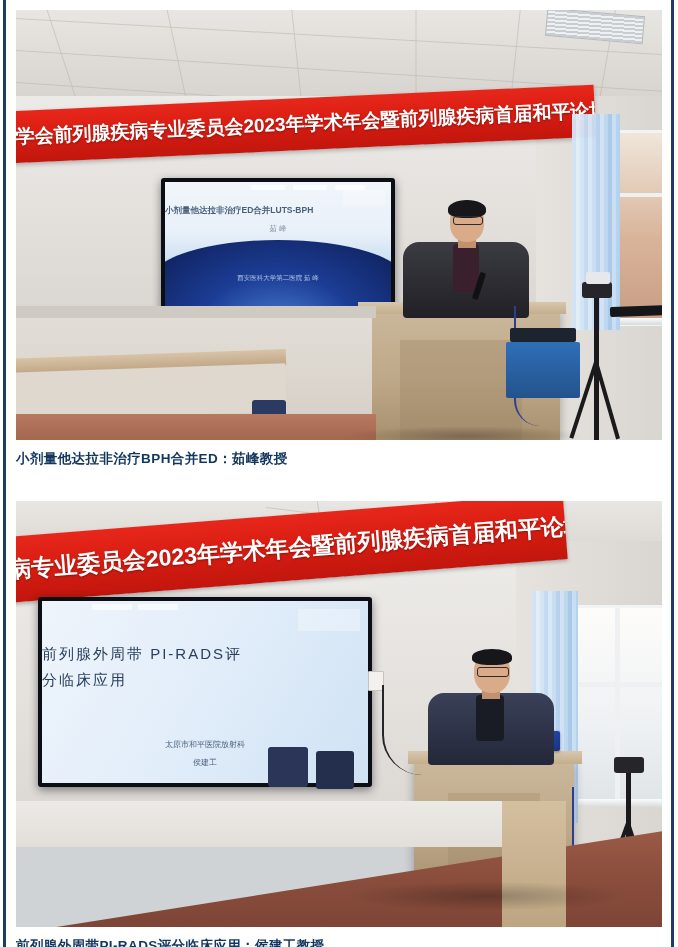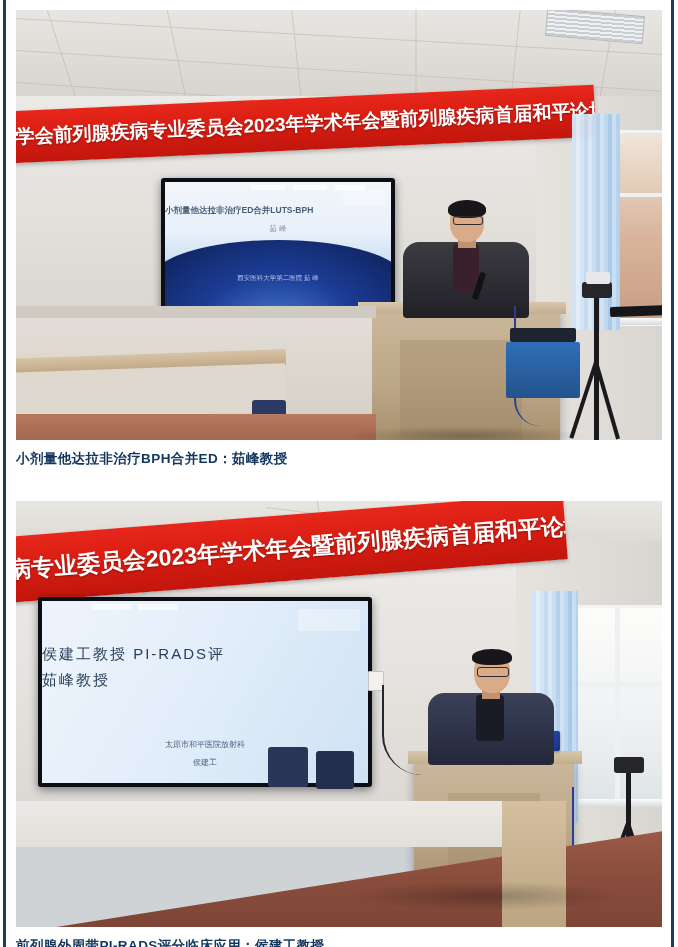--- a/index.html
+++ b/index.html
@@ -226,22 +226,22 @@
 
         <div class="banner" style="left:-10px;top:14px;width:560px;height:66px;transform:rotate(-4.5deg);">
           <div class="banner-text" style="font-size:23px;">疾病专业委员会2023年学术年会暨前列腺疾病首届和平论坛</div>
         </div>
 
         <div class="tv" style="left:22px;top:96px;width:326px;height:182px;">
           <div class="tv-screen" style="background:linear-gradient(120deg,#eef4fb 0%,#e3eefa 45%,#cfe2f4 100%);">
             <div class="tv-bar" style="left:50px;top:3px;width:40px;height:6px;"></div>
             <div class="tv-bar" style="left:96px;top:3px;width:40px;height:6px;"></div>
             <div class="tv-bar" style="right:8px;top:8px;width:62px;height:22px;opacity:.5;"></div>
-            <div class="slide-title" style="top:44px;font-size:15px;color:#2a3f5c;font-weight:normal;letter-spacing:2px;">侯建工教授 PI-RADS评</div>
-            <div class="slide-title" style="top:70px;font-size:15px;color:#2a3f5c;font-weight:normal;letter-spacing:2px;">茹峰教授</div>
+            <div class="slide-title" style="top:44px;font-size:15px;color:#2a3f5c;font-weight:normal;letter-spacing:2px;">前列腺外周带 PI-RADS评</div>
+            <div class="slide-title" style="top:70px;font-size:15px;color:#2a3f5c;font-weight:normal;letter-spacing:2px;">分临床应用</div>
             <div class="slide-footer" style="top:138px;font-size:8px;color:#4a5f7d;">太原市和平医院放射科</div>
             <div class="slide-footer" style="top:156px;font-size:8px;color:#4a5f7d;">侯建工</div>
           </div>
         </div>
 
         <div class="window" style="left:556px;top:104px;width:92px;height:196px;">
           <div class="window-pane" style="left:0;top:0;width:100%;height:100%;
                background:linear-gradient(180deg,#fdfcfa 0%,#eef1f3 60%,#dfe4e7 100%);"></div>
           <div class="window-mullion" style="left:0;top:74px;width:100%;height:5px;"></div>
           <div class="window-mullion" style="left:40px;top:0;width:5px;height:100%;"></div>

